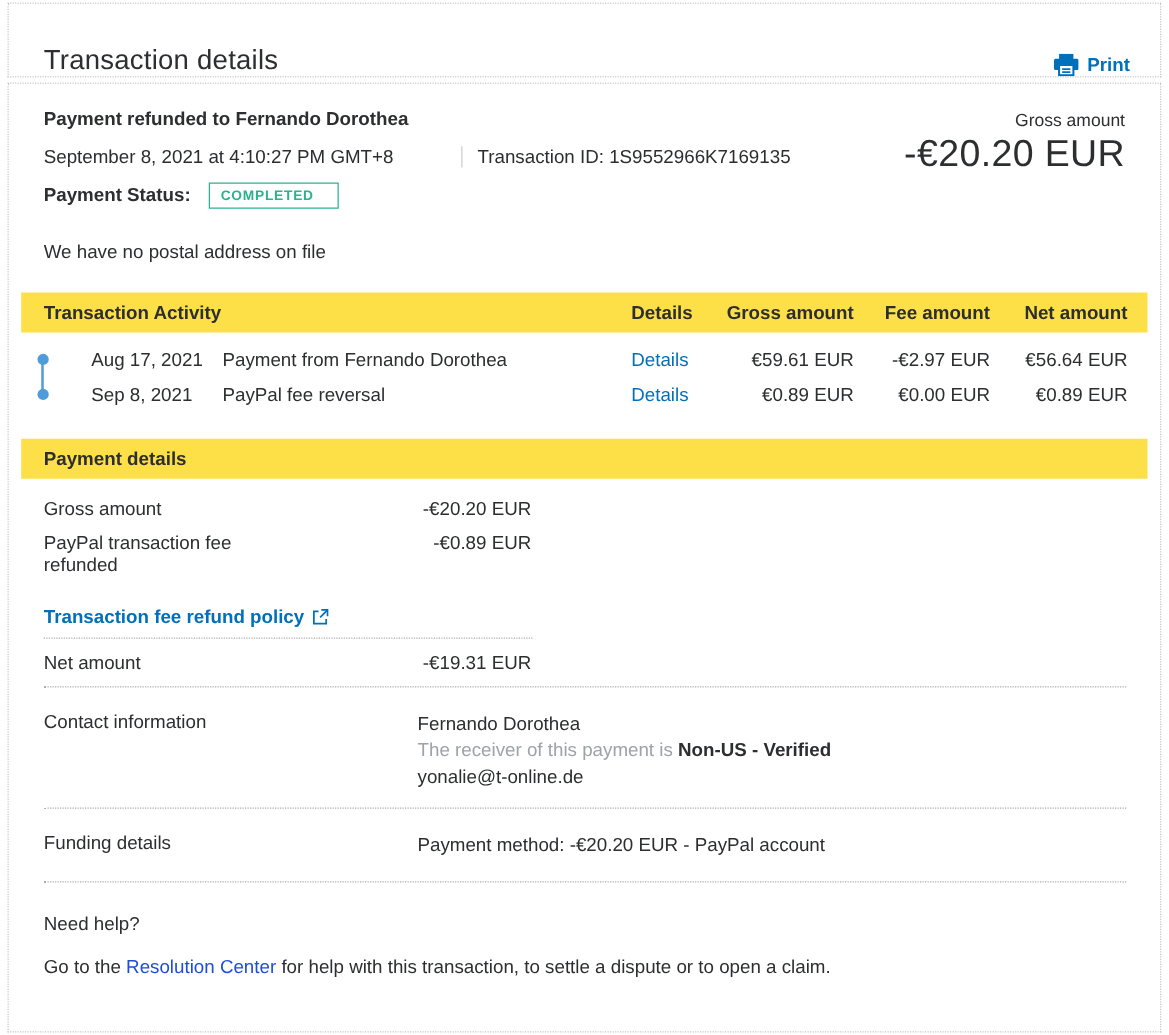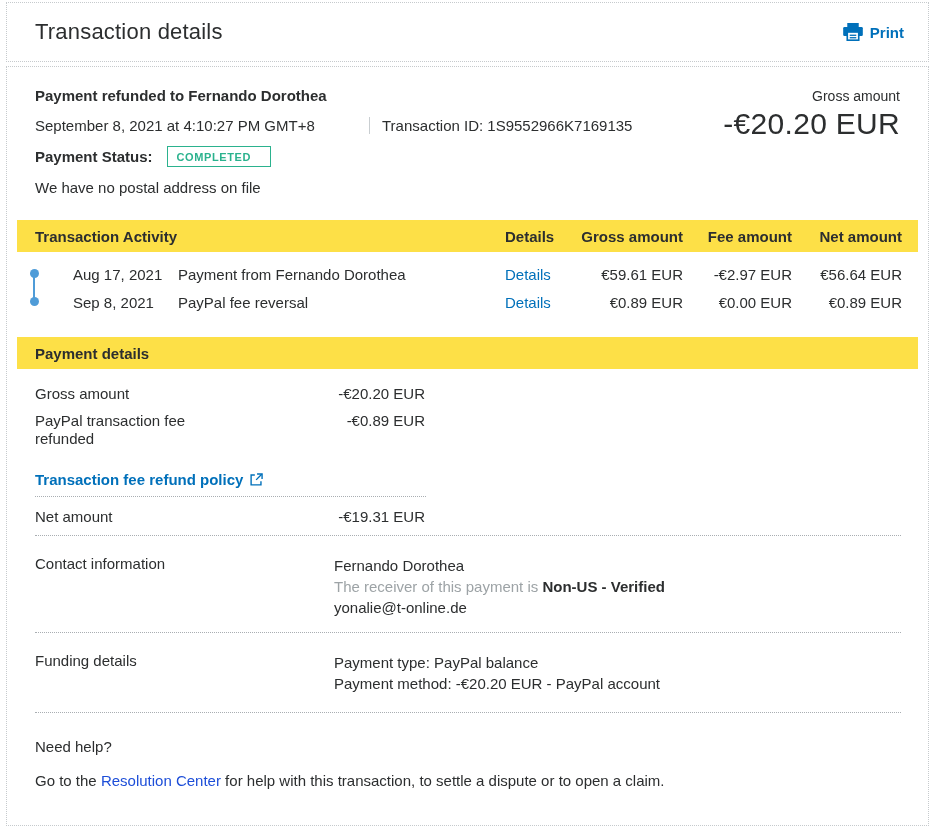--- a/index.html
+++ b/index.html
@@ -12,21 +12,21 @@
     overflow: hidden;
     position: relative;
   }
   .page { position: absolute; top: 2px; left: 6px; width: 923px; }
 
   .card { background: #fff; border: 1px dotted #c6cacd; }
 
   
   .header-card {
     height: 60px;
-    display: flex; align-items: center; justify-content: space-between;
+    display: flex; align-items: flex-end; justify-content: space-between;
     padding: 0 24px 0 28px;
     margin-bottom: 4px;
   }
   .page-title { font-size: 22px; font-weight: 400; color: #2c2e2f; letter-spacing: .2px; }
   .print-link {
     display: flex; align-items: center; gap: 7px;
     color: #0070ba; font-size: 15px; font-weight: 700;
     text-decoration: none; cursor: pointer;
   }
 
@@ -43,21 +43,21 @@
   .status-badge {
     margin-left: 14px;
     border: 1px solid #2bb28e; color: #2bb28e;
     font-size: 11px; font-weight: 600; letter-spacing: .6px;
     padding: 3px 19px 2px 9px; line-height: 14px;
   }
   .summary-right { text-align: right; padding-top: 1px; }
   .gross-label { font-size: 14px; }
   .gross-value { font-size: 30px; font-weight: 300; letter-spacing: .3px; margin-top: 3px; color: #2c2e2f; }
 
-  .notice { margin-top: 12px; font-size: 15px; }
+  .notice { margin-top: 26px; font-size: 15px; }
 
   
   .bar {
     background: #fde047;
     height: 32px;
     margin: 0 -18px;            
     padding: 0 18px;
     display: grid; align-items: center;
     font-size: 15px;
   }
@@ -229,21 +229,20 @@
         <div><span class="muted">The receiver of this payment is </span><span class="strong">Non-US - Verified</span></div>
         <div>yonalie@t-online.de</div>
       </div>
     </div>
 
     <div class="divider-full d2"></div>
 
     <div class="info-section">
       <span>Funding details</span>
       <div class="info-content">
-        <div>Payment type: PayPal balance</div>
         <div>Payment method: -€20.20 EUR - PayPal account</div>
       </div>
     </div>
 
     <div class="divider-full d3"></div>
 
     <div class="need-help">Need help?</div>
     <div class="help-text"><span>Go to the </span><a class="inline-link">Resolution Center</a><span> for help with this transaction, to settle a dispute or to open a claim.</span></div>
 
   </div>

